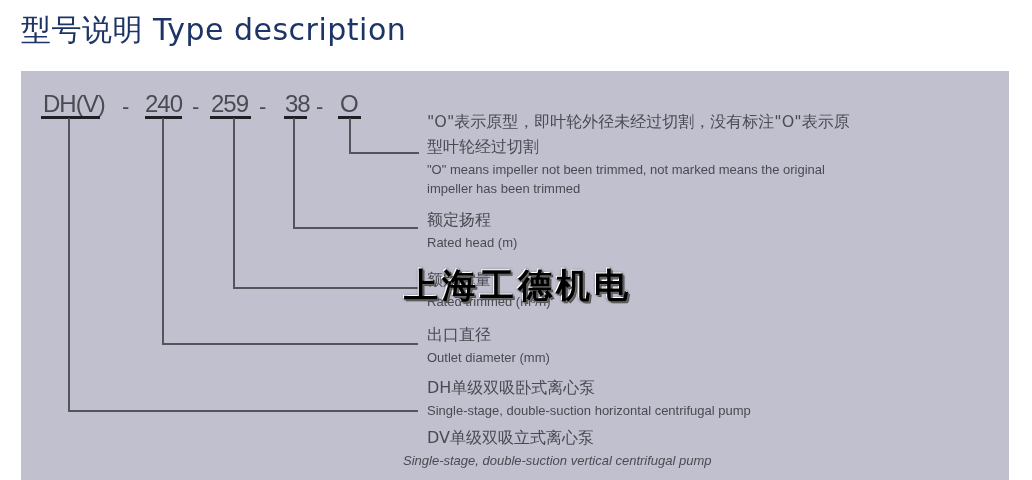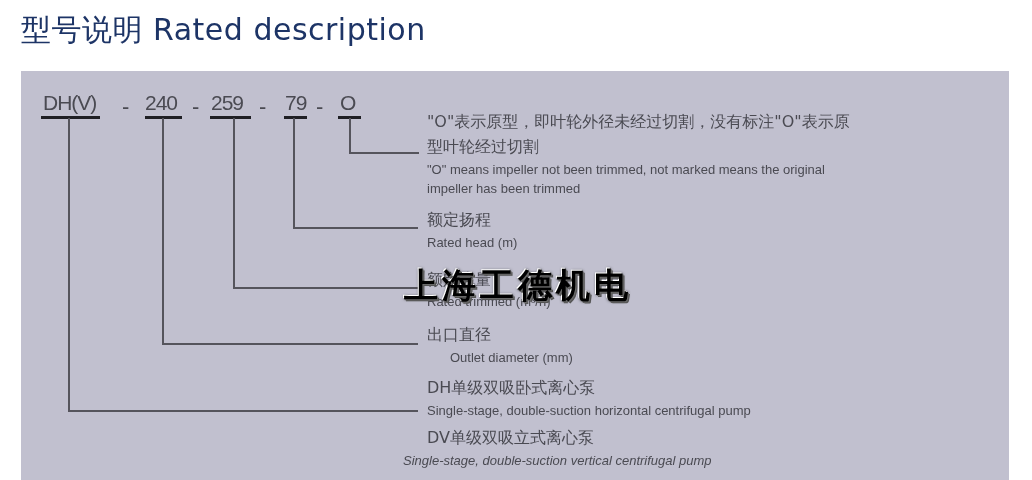--- a/index.html
+++ b/index.html
@@ -8,55 +8,55 @@
     font-family: "DejaVu Sans", "Liberation Sans", sans-serif;
   }
   .title {
     position: absolute; left: 21px; top: 10px; font-size: 30px; color: #1d3466;
     letter-spacing: 0.5px; white-space: nowrap;
   }
   .panel {
     position: absolute; left: 21px; top: 71px; width: 988px; height: 409px; background: #c1c0cf;
   }
   .code {
-    position: absolute; font-size: 21px; color: #4a4a52; line-height: 1; top: 92px;
+    position: absolute; font-size: 24px; color: #4a4a52; line-height: 1; top: 92px;
     font-family: "Liberation Sans", sans-serif; letter-spacing: -1px;
   }
   .dash { position: absolute; font-size: 22px; color: #4a4a52; top: 94px; font-family: "Liberation Sans", sans-serif; }
   .uline { position: absolute; height: 3px; background: #1f1f24; top: 116px; }
   .vline { position: absolute; width: 2px; background: #55545c; }
   .hline { position: absolute; height: 2px; background: #55545c; }
   .cn { position: absolute; font-size: 16px; color: #4a4a52; white-space: nowrap; }
   .en { position: absolute; font-size: 13px; color: #4a4a52; white-space: nowrap; font-family: "Liberation Sans", sans-serif; }
   .watermark {
     position: absolute; left: 404px; top: 263px; font-size: 34px; font-weight: bold; color: #000000;
     letter-spacing: 4px; white-space: nowrap;
     text-shadow: 1px 1px 0 #6a6a6a, 2px 2px 0 #555, -1px -1px 0 #ffffff, 0 0 3px #333;
   }
 </style>
 </head>
 <body>
 
-<div class="title">型号说明 Rated description</div>
+<div class="title">型号说明 Type description</div>
 
 <div class="panel"></div>
 
 <div class="code" style="left:43px;">DH(V)</div>
 <div class="uline" style="left:41px;width:59px;"></div>
 <div class="dash" style="left:122px;">-</div>
 
 <div class="code" style="left:145px;">240</div>
 <div class="uline" style="left:145px;width:37px;"></div>
 <div class="dash" style="left:192px;">-</div>
 
 <div class="code" style="left:211px;">259</div>
 <div class="uline" style="left:210px;width:41px;"></div>
 <div class="dash" style="left:259px;">-</div>
 
-<div class="code" style="left:285px;">79</div>
+<div class="code" style="left:285px;">38</div>
 <div class="uline" style="left:284px;width:23px;"></div>
 <div class="dash" style="left:316px;">-</div>
 
 <div class="code" style="left:340px;">O</div>
 <div class="uline" style="left:338px;width:23px;"></div>
 
 <div class="vline" style="left:349px;top:118px;height:35px;"></div>
 <div class="hline" style="left:349px;top:152px;width:70px;"></div>
 
 <div class="vline" style="left:293px;top:118px;height:111px;"></div>
@@ -76,20 +76,20 @@
 <div class="en" style="left:427px;top:162px;">"O" means impeller not been trimmed, not marked means the original</div>
 <div class="en" style="left:427px;top:181px;">impeller has been trimmed</div>
 
 <div class="cn" style="left:427px;top:210px;">额定扬程</div>
 <div class="en" style="left:427px;top:235px;">Rated head (m)</div>
 
 <div class="cn" style="left:427px;top:270px;">额定流量</div>
 <div class="en" style="left:427px;top:294px;">Rated trimmed (m³/h)</div>
 
 <div class="cn" style="left:427px;top:325px;">出口直径</div>
-<div class="en" style="left:427px;top:350px;margin-left:23px;">Outlet diameter (mm)</div>
+<div class="en" style="left:427px;top:350px;">Outlet diameter (mm)</div>
 
 <div class="cn" style="left:427px;top:378px;">DH单级双吸卧式离心泵</div>
 <div class="en" style="left:427px;top:403px;">Single-stage, double-suction horizontal centrifugal pump</div>
 <div class="cn" style="left:427px;top:428px;">DV单级双吸立式离心泵</div>
 <div class="en" style="left:403px;top:453px;font-style:italic;">Single-stage, double-suction vertical centrifugal pump</div>
 
 <div class="watermark">上海工德机电</div>
 
 </body></html>

